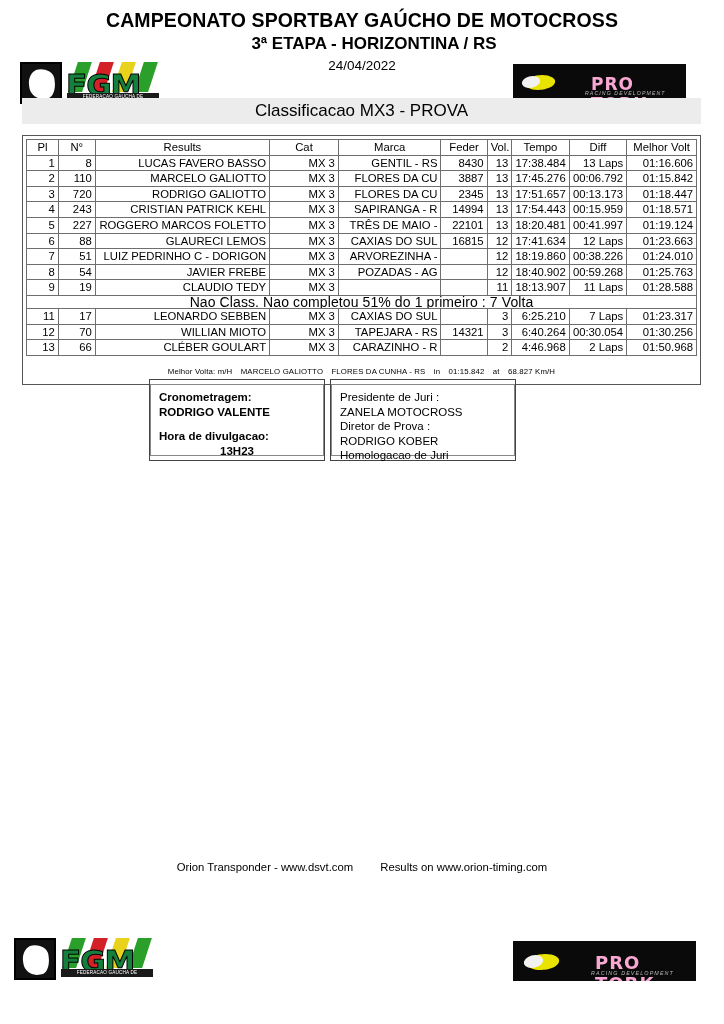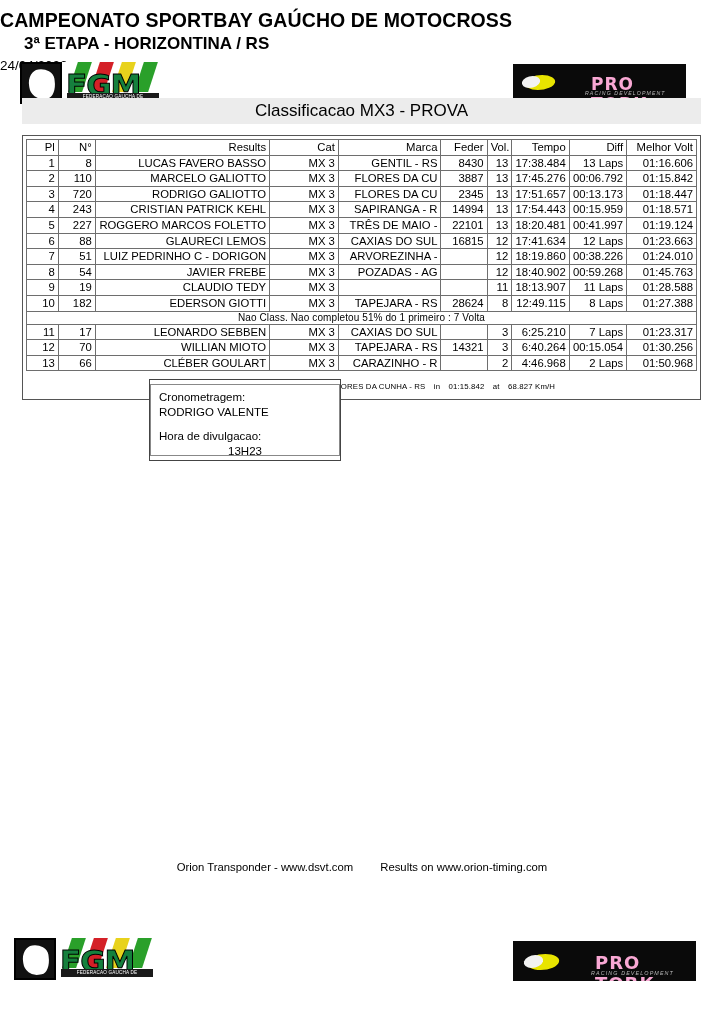--- a/index.html
+++ b/index.html
@@ -12,21 +12,21 @@
     height: 1024px;
     font-family: "Liberation Sans", sans-serif;
     color: #000000;
     position: relative;
     overflow: hidden;
   }
 
   
   .header-block {
     padding-top: 8px;
-    text-align: left;
+    text-align: center;
   }
   .title-line1 {
     font-size: 19.5px;
     font-weight: bold;
     letter-spacing: 0.1px;
     line-height: 24px;
   }
   .title-line2 {
     font-size: 17px;
     font-weight: bold;
@@ -170,30 +170,30 @@
   table.results td {
     border: 1px solid #6e6e6e;
     padding: 0 3px;
     height: 14.6px;
     line-height: 14.6px;
     overflow: hidden;
     white-space: nowrap;
     font-weight: normal;
   }
   table.results th {
-    text-align: right;
+    text-align: center;
     background: #ffffff;
   }
   table.results td.num { text-align: right; }
   table.results td.txt { text-align: right; }
   td.bestlap-hl { font-weight: bold; }
   tr.notice td {
     border: 1px solid #6e6e6e;
     text-align: center;
-    font-size: 10px;
+    font-size: 14px;
     height: 12px;
     line-height: 12px;
     letter-spacing: 0.1px;
   }
   .best-lap-foot {
     text-align: center;
     font-size: 7.8px;
     padding: 11px 0 6px 0;
     letter-spacing: 0.15px;
   }
@@ -212,21 +212,21 @@
     background: #fff;
     box-sizing: border-box;
     padding: 4px 0 4px 0;
   }
   .off-box .inner {
     border: 1px solid #888;
     height: 100%;
     box-sizing: border-box;
     padding: 5px 8px;
   }
-  .off-box.left { width: 192px; height: 82px; }
+  .off-box.left { width: 176px; height: 82px; font-weight: bold; }
   .off-box.right { width: 186px; height: 82px; }
   .off-line {
     font-size: 11.5px;
     line-height: 14.6px;
     white-space: nowrap;
   }
   .off-line.center { text-align: center; }
   .off-line.gap { height: 10px; }
 
   
@@ -390,46 +390,34 @@
         <tr>
           <td class="num">8</td>
           <td class="num">54</td>
           <td class="txt">JAVIER FREBE</td>
           <td class="txt">MX 3</td>
           <td class="txt">POZADAS - AG</td>
           <td class="num"></td>
           <td class="num">12</td>
           <td class="num">18:40.902</td>
           <td class="num">00:59.268</td>
-          <td class="num">01:45.763</td>
+          <td class="num">01:25.763</td>
         </tr>
         <tr>
           <td class="num">9</td>
           <td class="num">19</td>
           <td class="txt">CLAUDIO TEDY</td>
           <td class="txt">MX 3</td>
           <td class="txt"></td>
           <td class="num"></td>
           <td class="num">11</td>
           <td class="num">18:13.907</td>
           <td class="num">11 Laps</td>
           <td class="num">01:28.588</td>
         </tr>
-        <tr>
-          <td class="num">10</td>
-          <td class="num">182</td>
-          <td class="txt">EDERSON GIOTTI</td>
-          <td class="txt">MX 3</td>
-          <td class="txt">TAPEJARA - RS</td>
-          <td class="num">28624</td>
-          <td class="num">8</td>
-          <td class="num">12:49.115</td>
-          <td class="num">8 Laps</td>
-          <td class="num">01:27.388</td>
-        </tr>
         <tr class="notice">
           <td colspan="10">Nao Class. Nao completou  51% do 1 primeiro : 7 Volta</td>
         </tr>
         <tr>
           <td class="num">11</td>
           <td class="num">17</td>
           <td class="txt">LEONARDO SEBBEN</td>
           <td class="txt">MX 3</td>
           <td class="txt">CAXIAS DO SUL</td>
           <td class="num"></td>
@@ -440,21 +428,21 @@
         </tr>
         <tr>
           <td class="num">12</td>
           <td class="num">70</td>
           <td class="txt">WILLIAN MIOTO</td>
           <td class="txt">MX 3</td>
           <td class="txt">TAPEJARA - RS</td>
           <td class="num">14321</td>
           <td class="num">3</td>
           <td class="num">6:40.264</td>
-          <td class="num">00:15.054</td>
+          <td class="num">00:30.054</td>
           <td class="num">01:30.256</td>
         </tr>
         <tr>
           <td class="num">13</td>
           <td class="num">66</td>
           <td class="txt">CLÉBER GOULART</td>
           <td class="txt">MX 3</td>
           <td class="txt">CARAZINHO - R</td>
           <td class="num"></td>
           <td class="num">2</td>
@@ -479,20 +467,29 @@
 <div class="officials">
   <div class="off-box left">
     <div class="inner">
       <div class="off-line">Cronometragem:</div>
       <div class="off-line">RODRIGO VALENTE</div>
       <div class="off-line gap"></div>
       <div class="off-line">Hora de divulgacao:</div>
       <div class="off-line center">13H23</div>
     </div>
   </div>
+  <div class="off-box right">
+    <div class="inner">
+      <div class="off-line">Presidente de Juri :</div>
+      <div class="off-line">ZANELA MOTOCROSS</div>
+      <div class="off-line">Diretor de Prova :</div>
+      <div class="off-line">RODRIGO KOBER</div>
+      <div class="off-line">Homologacao de Juri</div>
+    </div>
+  </div>
 </div>
 
 <div class="credit">
   <span>Orion Transponder - www.dsvt.com</span>
   <span class="c2">Results on www.orion-timing.com</span>
 </div>
 
 <div class="fgm-logo" style="left:14px; top:938px;">
   <div class="fgm-badge">
     <div class="rs-map"></div>

